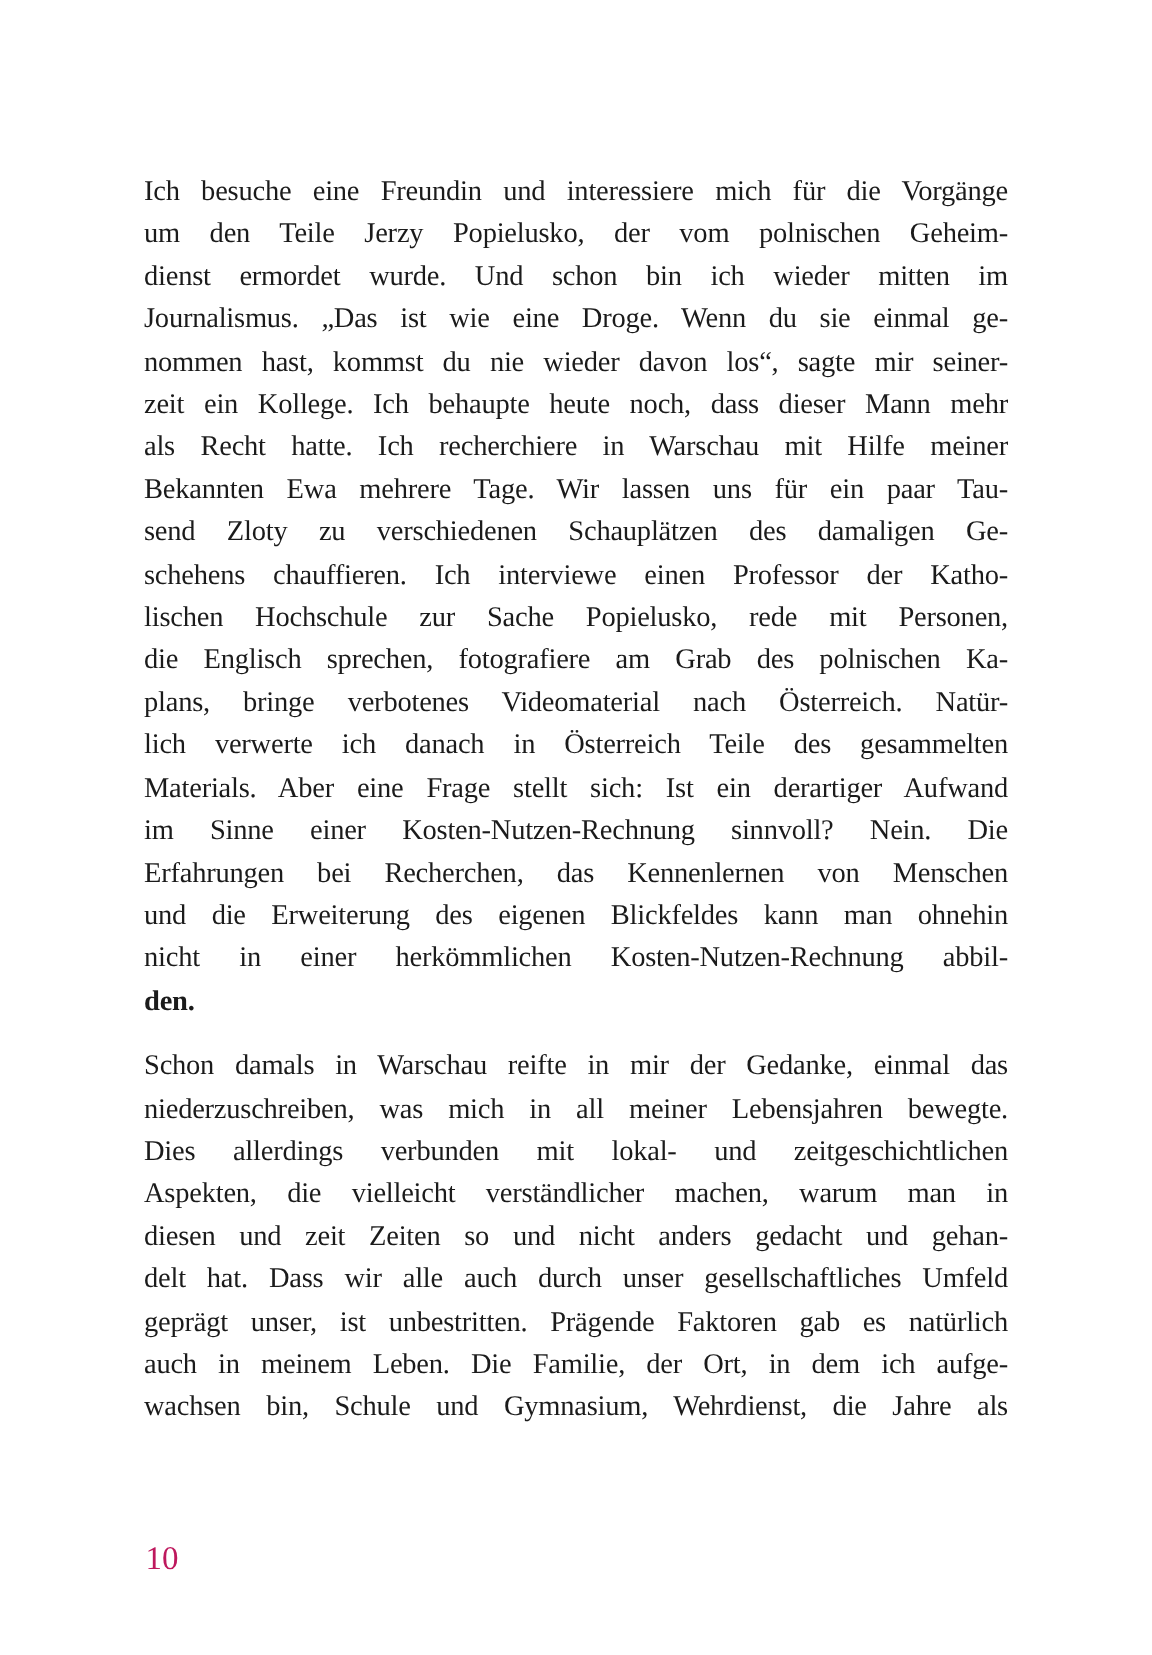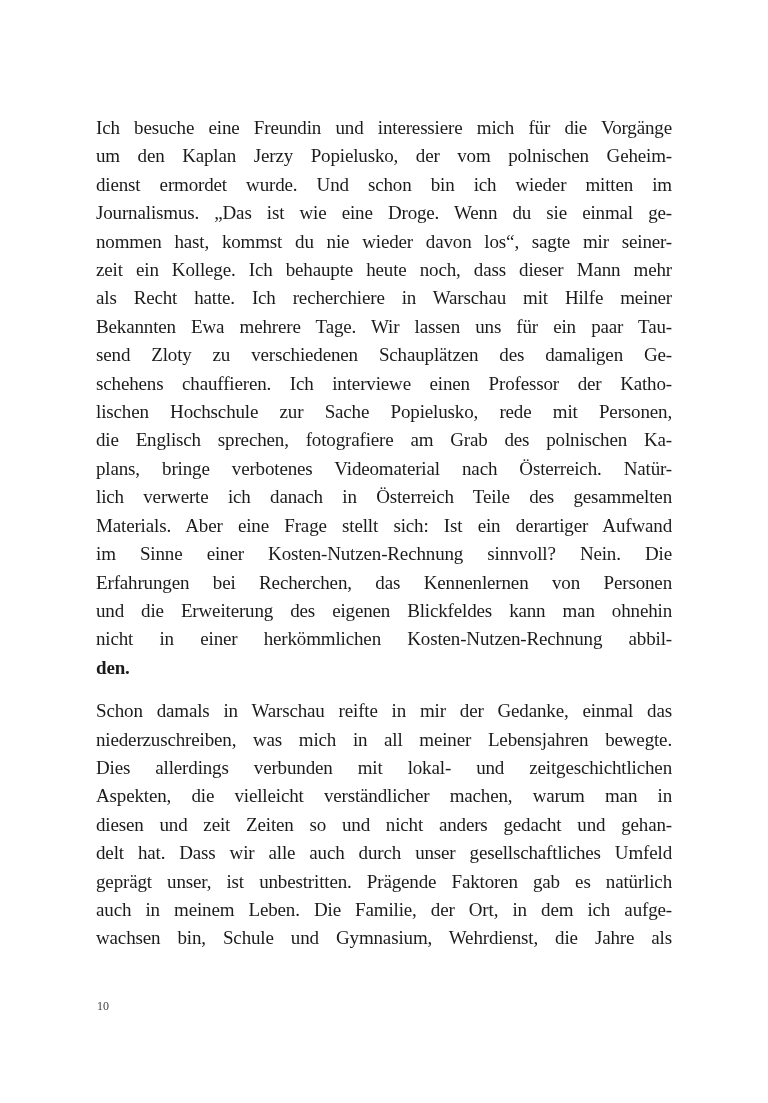--- a/index.html
+++ b/index.html
@@ -46,49 +46,49 @@
     hyphens: none;
     white-space: normal;
   }
   .line.para-end {
     text-align-last: left;
     font-weight: bold;
   }
   .page-number {
     position: absolute;
     left: 97px;
-    top: 995px;
-    font-size: 12px;
+    top: 1028px;
+    font-size: 22px;
     line-height: 22px;
-    color: #404040;
+    color: #be185d;
   }
 </style>
 </head>
 <body>
 
 <div class="book-page">
   <div class="text-block">
       <div class="paragraph">
         <div class="line">Ich besuche eine Freundin und interessiere mich für die Vorgänge</div>
-        <div class="line">um den Kaplan Jerzy Popielusko, der vom polnischen Geheim-</div>
+        <div class="line">um den Teile Jerzy Popielusko, der vom polnischen Geheim-</div>
         <div class="line">dienst ermordet wurde. Und schon bin ich wieder mitten im</div>
         <div class="line">Journalismus. „Das ist wie eine Droge. Wenn du sie einmal ge-</div>
         <div class="line">nommen hast, kommst du nie wieder davon los“, sagte mir seiner-</div>
         <div class="line">zeit ein Kollege. Ich behaupte heute noch, dass dieser Mann mehr</div>
         <div class="line">als Recht hatte. Ich recherchiere in Warschau mit Hilfe meiner</div>
         <div class="line">Bekannten Ewa mehrere Tage. Wir lassen uns für ein paar Tau-</div>
         <div class="line">send Zloty zu verschiedenen Schauplätzen des damaligen Ge-</div>
         <div class="line">schehens chauffieren. Ich interviewe einen Professor der Katho-</div>
         <div class="line">lischen Hochschule zur Sache Popielusko, rede mit Personen,</div>
         <div class="line">die Englisch sprechen, fotografiere am Grab des polnischen Ka-</div>
         <div class="line">plans, bringe verbotenes Videomaterial nach Österreich. Natür-</div>
         <div class="line">lich verwerte ich danach in Österreich Teile des gesammelten</div>
         <div class="line">Materials. Aber eine Frage stellt sich: Ist ein derartiger Aufwand</div>
         <div class="line">im Sinne einer Kosten-Nutzen-Rechnung sinnvoll? Nein. Die</div>
-        <div class="line">Erfahrungen bei Recherchen, das Kennenlernen von Personen</div>
+        <div class="line">Erfahrungen bei Recherchen, das Kennenlernen von Menschen</div>
         <div class="line">und die Erweiterung des eigenen Blickfeldes kann man ohnehin</div>
         <div class="line">nicht in einer herkömmlichen Kosten-Nutzen-Rechnung abbil-</div>
         <div class="line para-end">den.</div>
       </div>
       <div class="paragraph">
         <div class="line">Schon damals in Warschau reifte in mir der Gedanke, einmal das</div>
         <div class="line">niederzuschreiben, was mich in all meiner Lebensjahren bewegte.</div>
         <div class="line">Dies allerdings verbunden mit lokal- und zeitgeschichtlichen</div>
         <div class="line">Aspekten, die vielleicht verständlicher machen, warum man in</div>
         <div class="line">diesen und zeit Zeiten so und nicht anders gedacht und gehan-</div>

